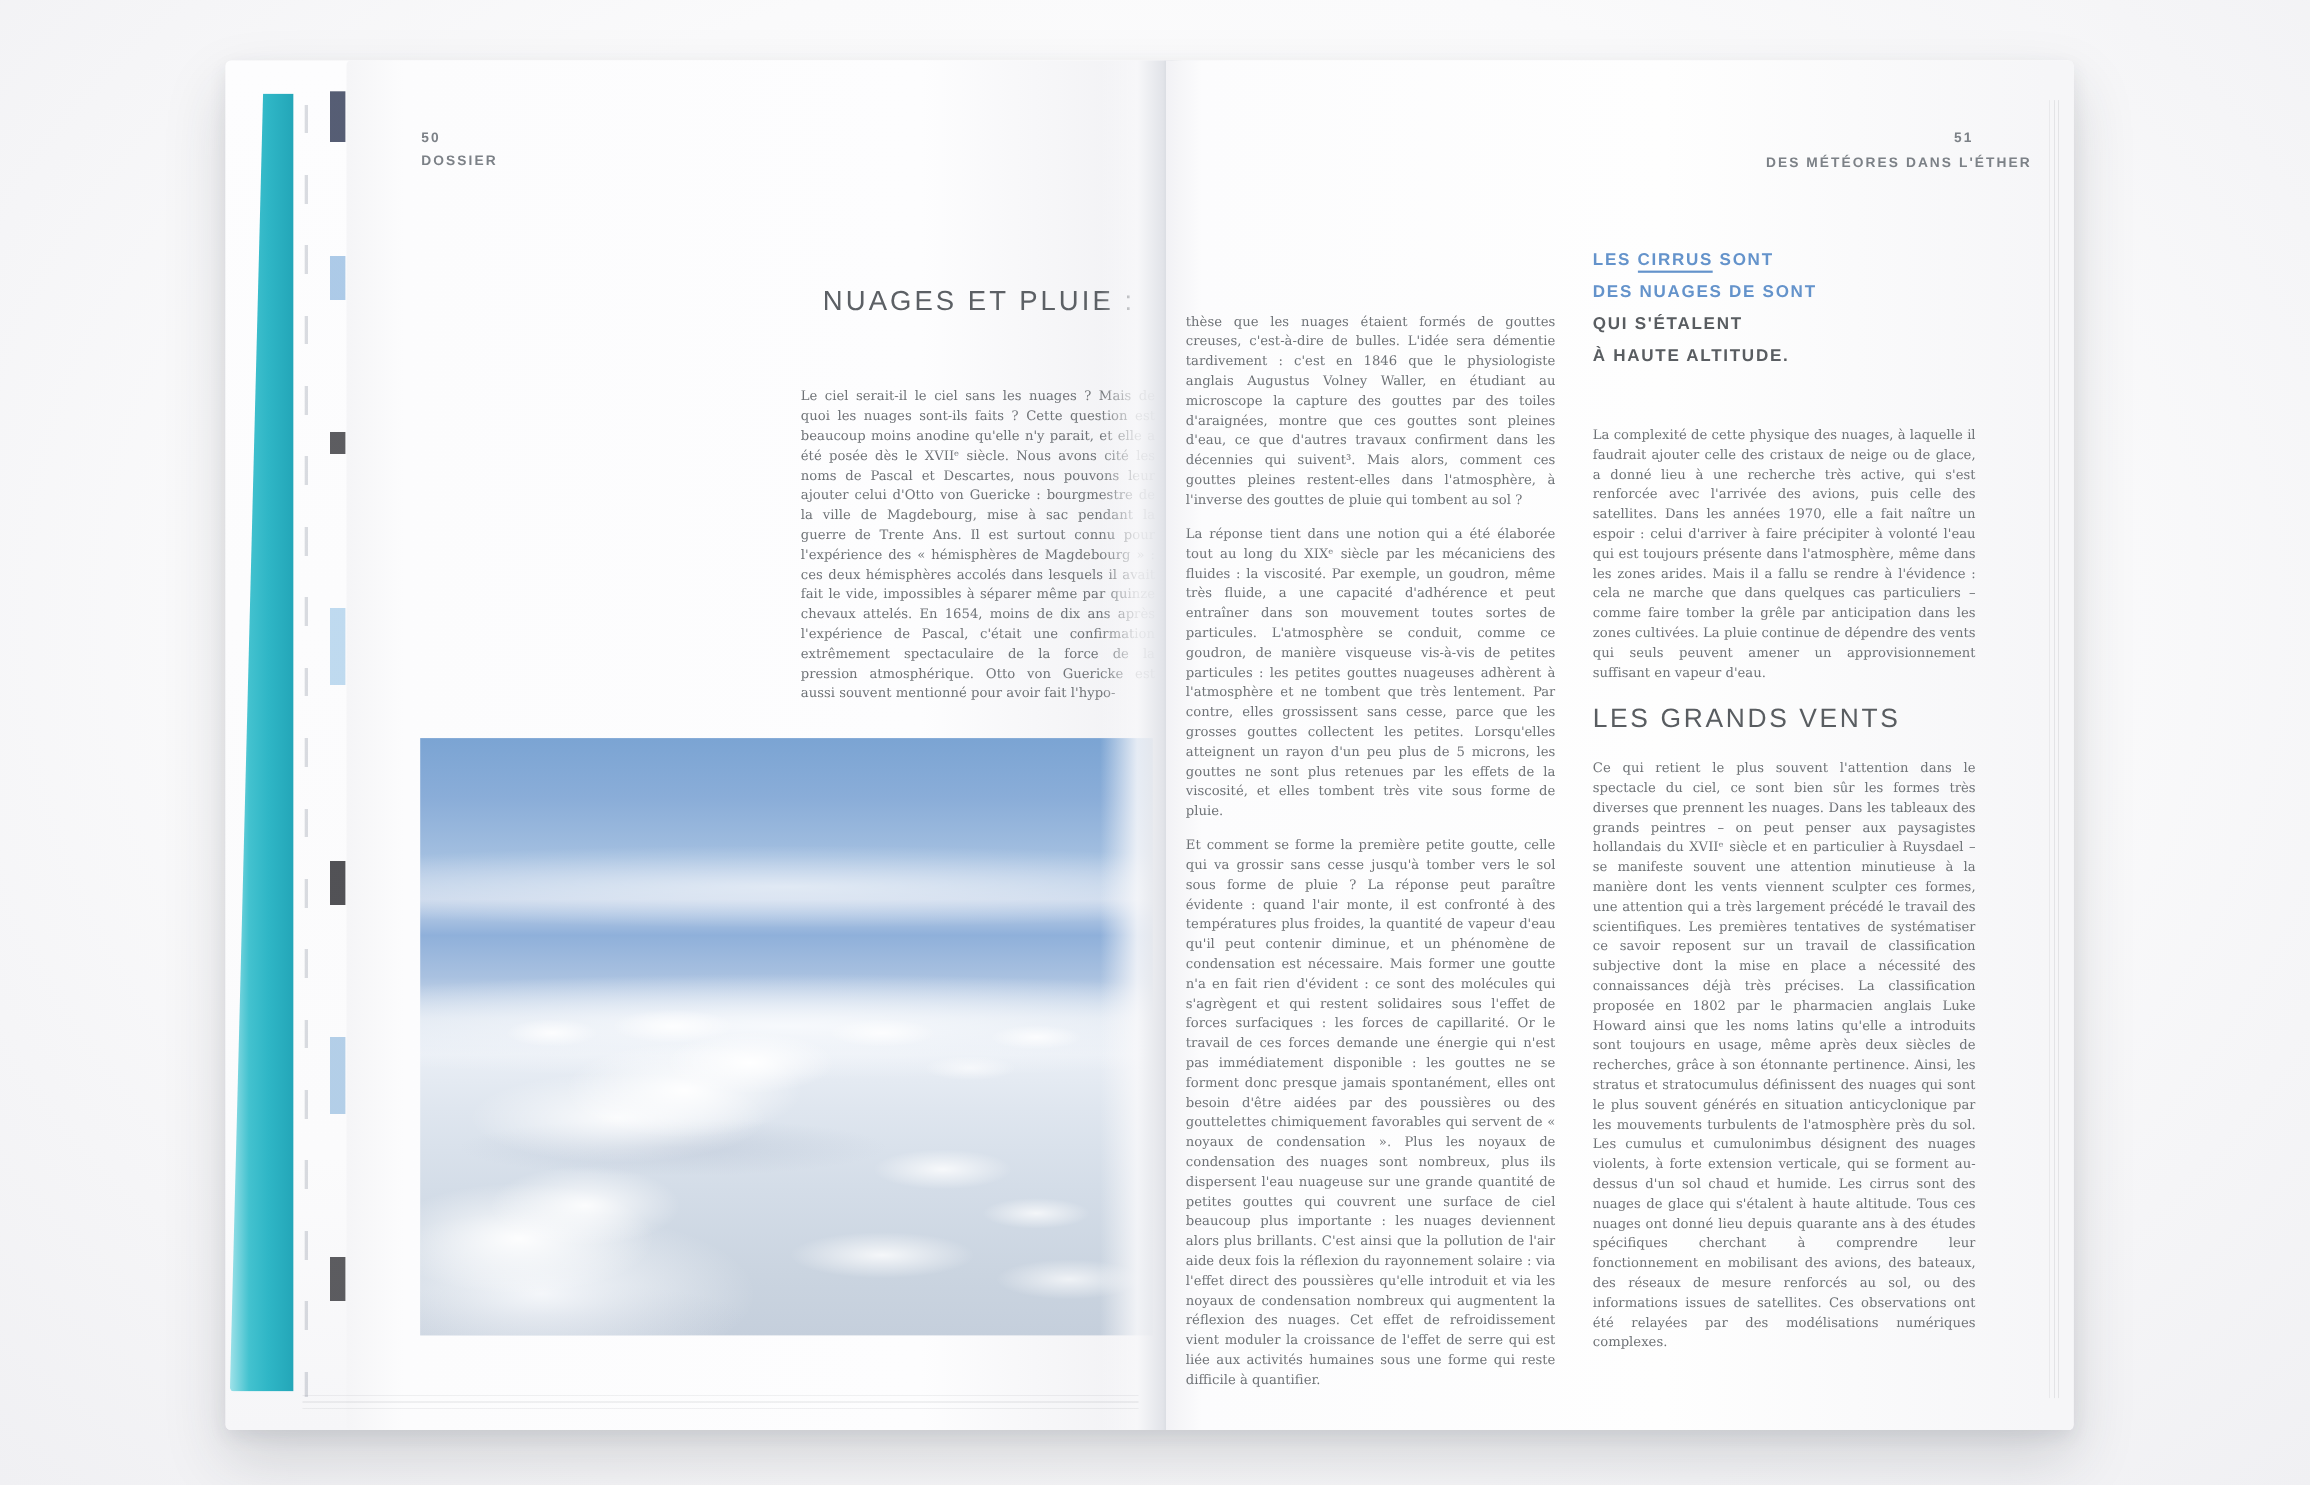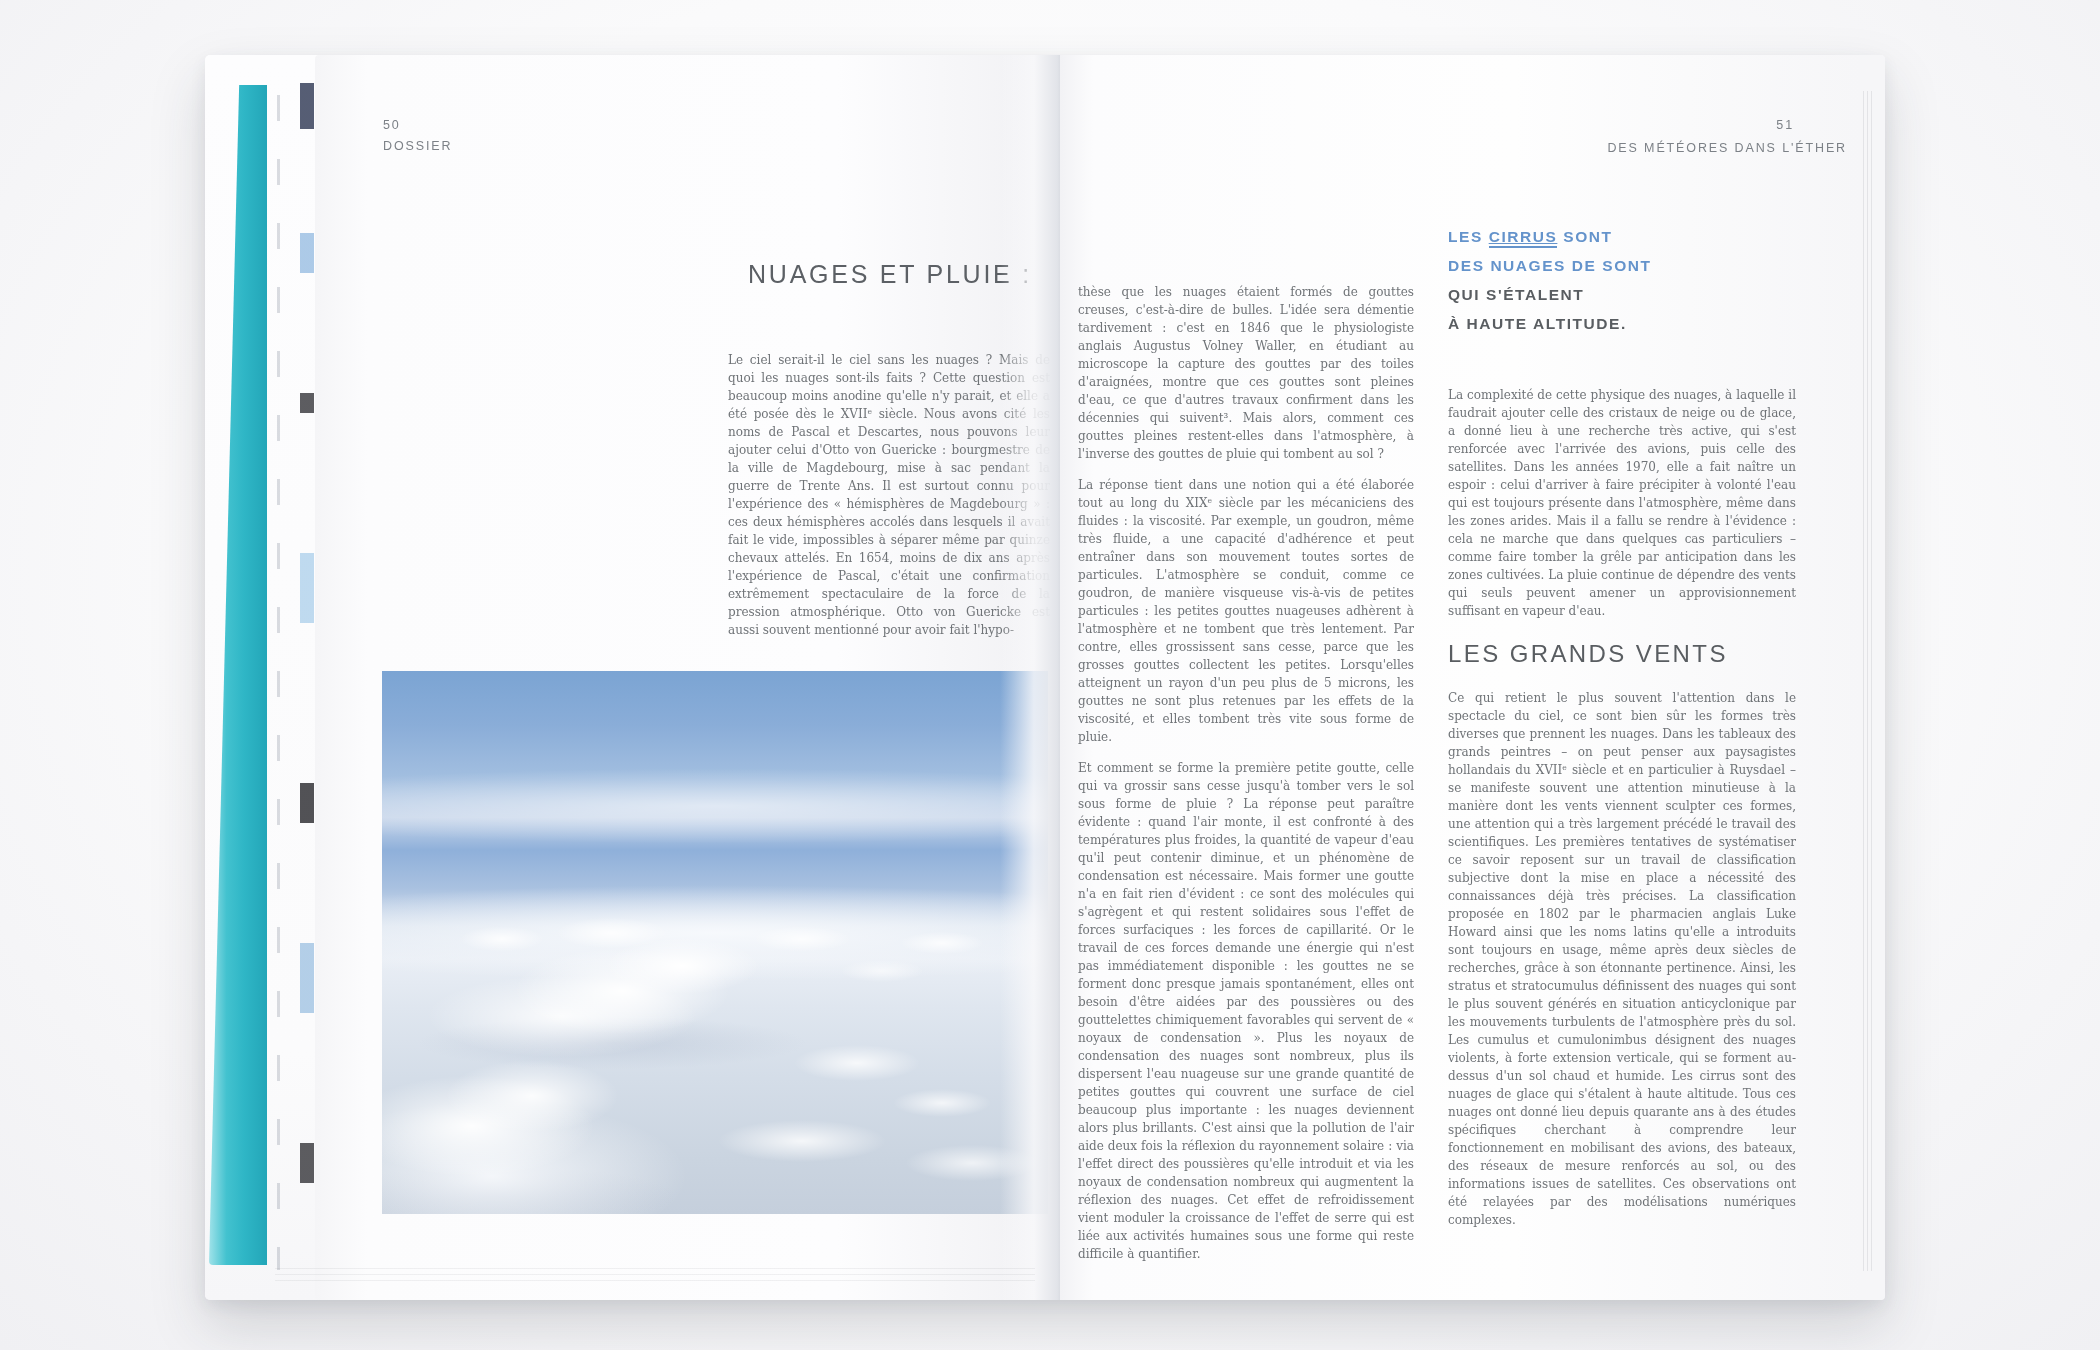--- a/index.html
+++ b/index.html
@@ -65,21 +65,21 @@
     background:repeating-linear-gradient(90deg, rgba(60,65,75,.10) 0 1px, rgba(255,255,255,0) 1px 4px);
   }
   .bottom-edge-lines{
     position:absolute;left:70px;bottom:16px;width:760px;height:16px;
     background:repeating-linear-gradient(180deg, rgba(60,65,75,.07) 0 1px, rgba(255,255,255,0) 1px 6px);
   }
 
   
   .sans-label{
     font-family:"Liberation Sans", sans-serif;
-    font-size:12.5px;letter-spacing:.15em;color:#7c8187;line-height:21px;
+    font-size:12.5px;letter-spacing:.15em;color:#7c8187;line-height:21px;font-weight:bold;
   }
   .folio-left{position:absolute;left:178px;top:60px;}
   .section-label{position:absolute;left:178px;top:81px;text-align:right;}
 
   .article-title{
     position:absolute;left:505px;top:203px;width:360px;text-align:center;
     font-family:"Liberation Sans", sans-serif;
     font-size:25px;letter-spacing:.11em;color:#5c6065;line-height:32px;font-weight:400;
   }
   .serif-body{
@@ -126,21 +126,21 @@
   .col1{position:absolute;left:873px;top:228px;width:336px;height:985px;overflow:hidden;}
   .col1 p{margin:0 0 13px 0;}
   .col1 p:last-child{margin-bottom:0;}
 
   .pull-quote{
     position:absolute;left:1243px;top:167px;width:350px;
     font-family:"Liberation Sans", sans-serif;font-weight:700;
     font-size:15.5px;letter-spacing:.1em;line-height:29px;color:#595d61;
   }
   .pq-blue{color:#6493cb;}
-  .pq-underline{border-bottom:2px solid #6493cb;padding-bottom:1px;text-decoration:underline;}
+  .pq-underline{border-bottom:2px solid #6493cb;padding-bottom:1px;}
 
   .col2-p1{position:absolute;left:1243px;top:331px;width:348px;height:242px;overflow:hidden;}
   .section-heading{
     position:absolute;left:1243px;top:585px;width:348px;text-align:left;
     font-family:"Liberation Sans", sans-serif;font-size:24px;letter-spacing:.1em;
     color:#595d61;font-weight:400;
   }
   .col2-p2{position:absolute;left:1243px;top:634px;width:348px;height:566px;overflow:hidden;}
 </style>
 </head>

